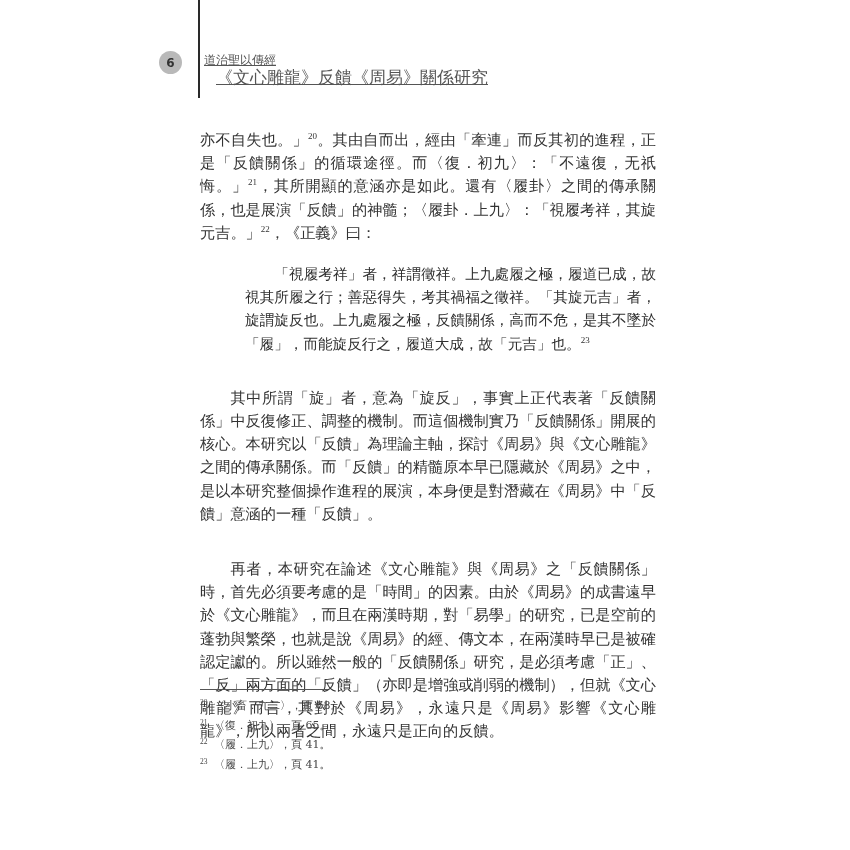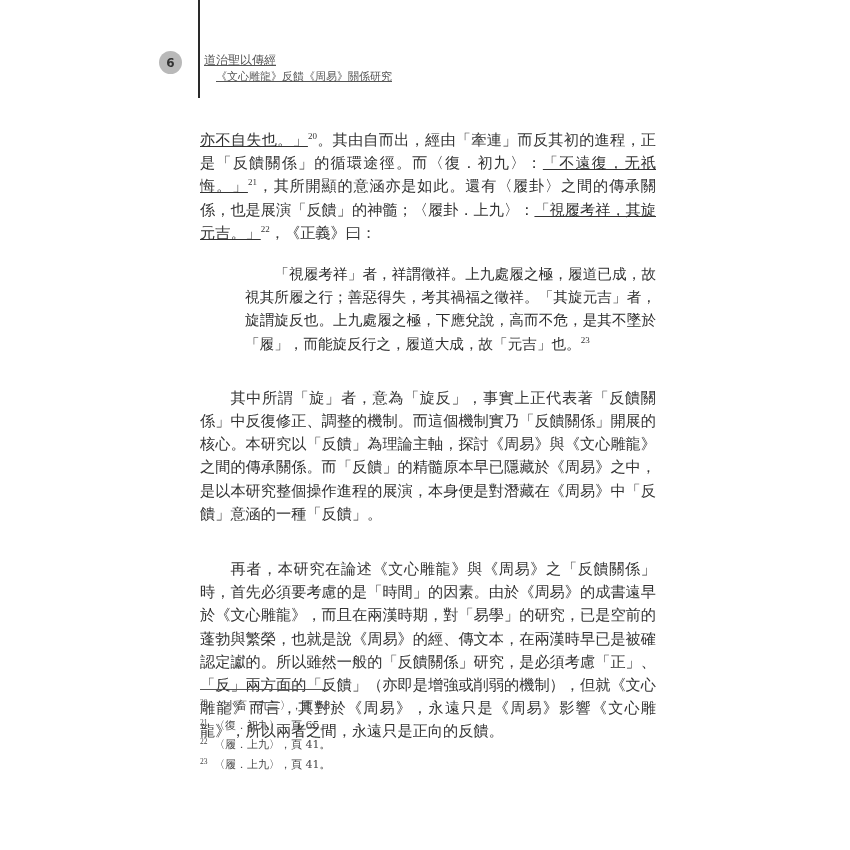--- a/index.html
+++ b/index.html
@@ -4,50 +4,50 @@
 <style>
   html, body { margin:0; padding:0; background:#ffffff; }
   body { width:850px; height:850px; position:relative; overflow:hidden;
          font-family: "DejaVu Serif", "Liberation Serif", serif; color:#333; }
   .rule { position:absolute; left:198px; top:0; width:2px; height:98px; background:#2a2a2a; }
   .page-num { position:absolute; left:159px; top:51px; width:23px; height:23px; border-radius:50%;
               background:#b9b9b9; color:#333; font-family:"DejaVu Sans", sans-serif; font-size:12px;
               font-weight:bold; display:flex; align-items:center; justify-content:center; }
   .running-head { position:absolute; left:204px; top:52px; font-family:"DejaVu Sans", sans-serif; color:#555;text-decoration:underline; }
   .rh1 { font-size:12px; line-height:17px; }
-  .rh2 { font-size:11px; line-height:16px; padding-left:12px; }
+  .rh2 { font-size:17px; line-height:16px; padding-left:12px; }
   .body-text { position:absolute; left:200px; top:129px; width:456px; font-size:15.2px; line-height:23.2px; color:#333; }
   .body-text p { margin:0; text-align:justify; text-align-last:left; }
   .body-text .indent { text-indent:2em;margin-top:32px; }
   .quote { margin:17px 0 18px 0 !important; padding-left:45px; font-size:14.6px; line-height:23.2px;
            font-family:"DejaVu Serif", serif; color:#2e2e2e; }
   .quote .q-indent { text-indent:2em; }
   sup { font-size:9px; line-height:0; vertical-align:super; font-family:"Liberation Serif", serif; }
-  .kai { font-family:"DejaVu Serif", serif;text-decoration:underline; }
+  .kai { font-family:"DejaVu Serif", serif; }
   .fn-rule { position:absolute; left:200px; top:689px; width:128px; height:1px; background:#555; }
   .footnotes { position:absolute; left:200px; top:697px; font-size:11px; line-height:18.5px; color:#444; }
   .fn-item { display:flex; align-items:baseline; }
   .fn-num { font-size:7.5px; width:14px; position:relative; top:-4px; font-family:"Liberation Serif", serif; }
 </style>
 </head>
 <body>
 
 <div class="rule"></div>
 <div class="page-num">
   <span>6</span>
 </div>
 <div class="running-head">
   <div class="rh1">道治聖以傳經</div>
   <div class="rh2">《文心雕龍》反饋《周易》關係研究</div>
 </div>
 
 <div class="body-text">
   <p id="para1"><span class="kai">亦不自失也。」</span><sup>20</sup><span>。其由自而出，經由「牽連」而反其初的進程，正是「反饋關係」的循環途徑。而〈復．初九〉：</span><span class="kai">「不遠復，无祇悔。」</span><sup>21</sup><span>，其所開顯的意涵亦是如此。還有〈履卦〉之間的傳承關係，也是展演「反饋」的神髓；〈履卦．上九〉：</span><span class="kai">「視履考祥，其旋元吉。」</span><sup>22</sup><span>，《正義》曰：</span></p>
   <p class="quote">
-    <span class="q-indent" style="display:inline-block;width:0"></span><span style="padding-left:2em">「視履考祥」者，祥謂徵祥。上九處履之極，履道已成，故視其所履之行；善惡得失，考其禍福之徵祥。「其旋元吉」者，旋謂旋反也。上九處履之極，下應兌說，高而不危，是其不墜於「履」，而能旋反行之，履道大成，故「元吉」也。</span><sup>23</sup>
+    <span class="q-indent" style="display:inline-block;width:0"></span><span style="padding-left:2em">「視履考祥」者，祥謂徵祥。上九處履之極，履道已成，故視其所履之行；善惡得失，考其禍福之徵祥。「其旋元吉」者，旋謂旋反也。上九處履之極，反饋關係，高而不危，是其不墜於「履」，而能旋反行之，履道大成，故「元吉」也。</span><sup>23</sup>
   </p>
   <p class="indent">其中所謂「旋」者，意為「旋反」，事實上正代表著「反饋關係」中反復修正、調整的機制。而這個機制實乃「反饋關係」開展的核心。本研究以「反饋」為理論主軸，探討《周易》與《文心雕龍》之間的傳承關係。而「反饋」的精髓原本早已隱藏於《周易》之中，是以本研究整個操作進程的展演，本身便是對潛藏在《周易》中「反饋」意涵的一種「反饋」。</p>
   <p class="indent">再者，本研究在論述《文心雕龍》與《周易》之「反饋關係」時，首先必須要考慮的是「時間」的因素。由於《周易》的成書遠早於《文心雕龍》，而且在兩漢時期，對「易學」的研究，已是空前的蓬勃與繁榮，也就是說《周易》的經、傳文本，在兩漢時早已是被確認定讞的。所以雖然一般的「反饋關係」研究，是必須考慮「正」、「反」兩方面的「反饋」（亦即是增強或削弱的機制），但就《文心雕龍》而言，其對於《周易》，永遠只是《周易》影響《文心雕龍》，所以兩者之間，永遠只是正向的反饋。</p>
 </div>
 
 <div class="fn-rule"></div>
 <div class="footnotes">
   <div class="fn-item">
     <span class="fn-num">20</span>
     <span>〈小畜．九二〉，頁 68。</span>

